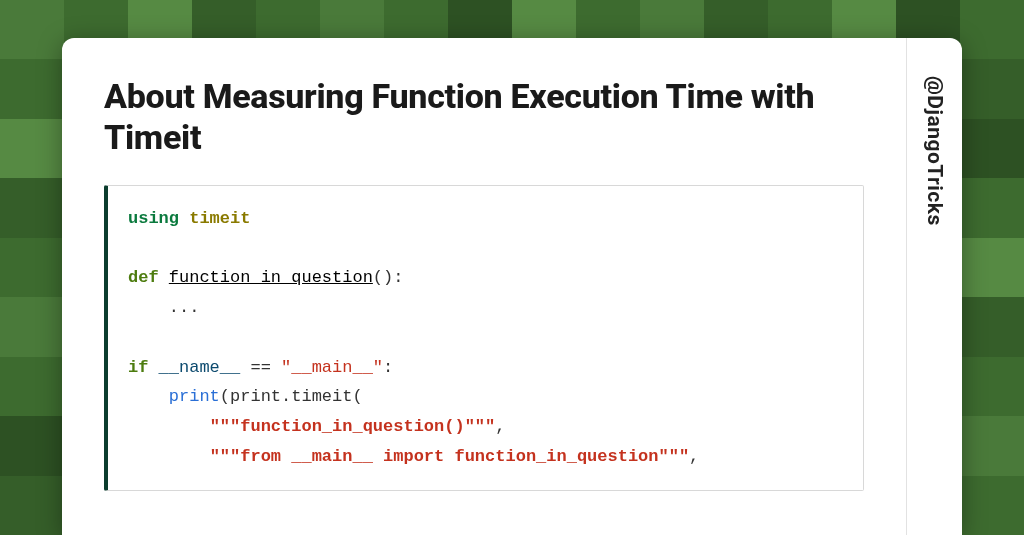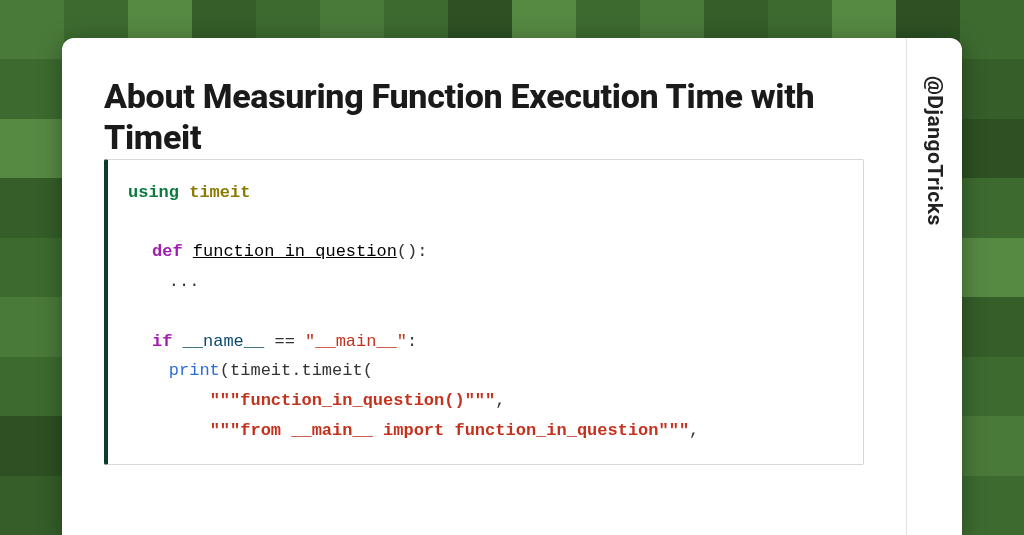--- a/index.html
+++ b/index.html
@@ -52,20 +52,21 @@
     font-weight: 700;
     font-size: 21px;
     color: #222;
     letter-spacing: 0.5px;
   }
   h1 {
     font-size: 34px;
     font-weight: 800;
     line-height: 1.22;
     color: #1a1a1a;
+    margin-bottom: 26px;
     letter-spacing: -0.3px;
   }
   .intro {
     font-size: 19px;
     line-height: 1.55;
     color: #222;
     margin-bottom: 24px;
   }
   code.inline {
     font-family: "SFMono-Regular", Consolas, "Liberation Mono", Menlo, monospace;
@@ -82,21 +83,21 @@
     border-radius: 2px;
     padding: 18px 20px;
     font-family: "SFMono-Regular", Consolas, "Liberation Mono", Menlo, monospace;
     font-size: 17px;
     line-height: 1.75;
     color: #333;
     white-space: pre;
     overflow: hidden;
   }
   .kw { color: #0b7a3e; font-weight: 700; }
-  .kw2 { color: #a21caf; font-weight: 700; margin-left: 24px; }
+  .kw2 { color: #4d7c0f; font-weight: 700; }
   .mod { color: #8a7a00; font-weight: 700; }
   .fn { color: #000000; text-decoration: underline; }
   .dunder { color: #0c4a6e; font-family: Liberation Mono, monospace; }
   .str { color: #c4321e; }
   .str-b { color: #c4321e; font-weight: 700; }
   .call { color: #2a6fd6; }
 </style>
 </head>
 <body>
 
@@ -249,21 +250,21 @@
 
 <div class="card">
   <div class="content">
     <h1>About Measuring Function Execution Time with Timeit</h1>
     <div class="codeblock"><span class="kw">using</span> <span class="mod">timeit</span>
 
 <span class="kw2">def</span> <span class="fn">function_in_question</span><span>():</span>
 <span>    ...</span>
 
 <span class="kw2">if</span> <span class="dunder">__name__</span><span> == </span><span class="str">"__main__"</span><span>:</span>
-<span>    </span><span class="call">print</span><span>(timeit.timeit(</span>
+<span>    </span><span class="call">print</span><span>(print.timeit(</span>
 <span>        </span><span class="str-b">"""function_in_question()"""</span><span>,</span>
 <span>        </span><span class="str-b">"""from __main__ import function_in_question"""</span><span>,</span>
 </div>
   </div>
   <div class="sidebar">
     <div class="handle">@DjangoTricks</div>
   </div>
 </div>
 
 </body></html>

